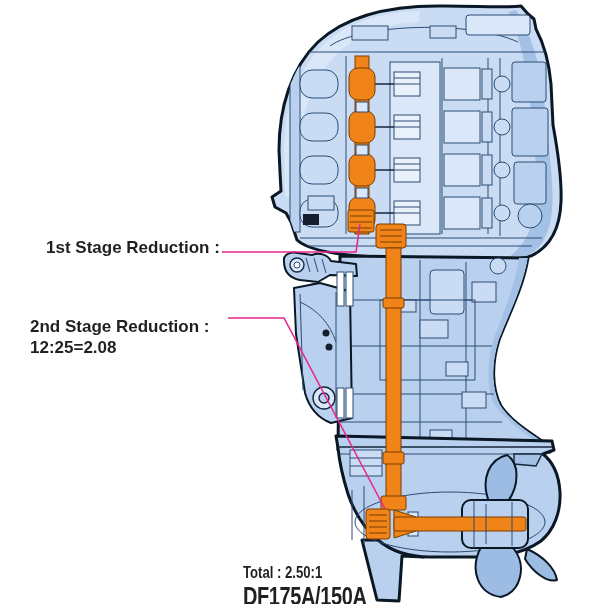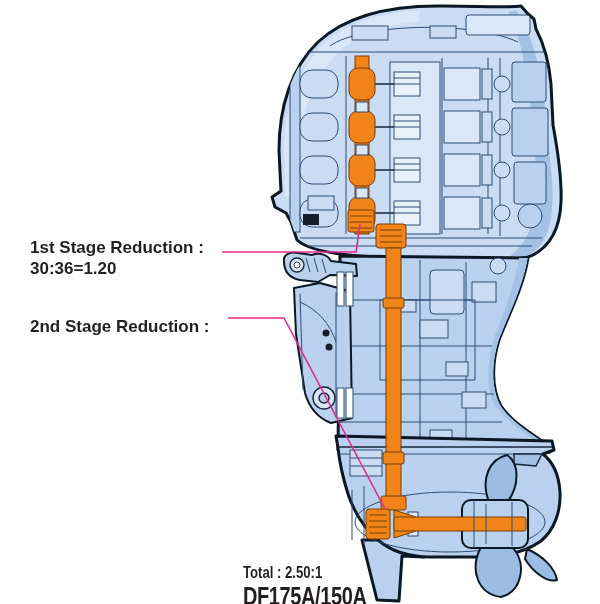--- a/index.html
+++ b/index.html
@@ -192,27 +192,27 @@
     <rect class="wht ln" x="337" y="388" width="7" height="30"></rect>
     <rect class="wht ln" x="346" y="388" width="7" height="30"></rect>
   </g>
 
   <g fill="none" stroke-width="1.6" stroke="#E8268F">
     <polyline points="222,252 356,252 360,224"></polyline>
     <polyline points="228,318 284,318 385,509"></polyline>
   </g>
 </svg>
 
-<div class="label stage-label" style="left:30px;top:237px;">
+<div class="label stage-label" style="left:46px;top:237px;text-align:right;">
   <div>1st Stage Reduction :</div>
-  <div>30:36=1.20</div>
 </div>
 
 <div class="label stage-label" style="left:30px;top:304px;margin-top:12px;">
   <div>2nd Stage Reduction :</div>
+  <div>12:25=2.08</div>
 </div>
 
 <div class="label footer-label" style="left:243px;top:558px;margin-top:6px;">
   <div class="total-line">Total : 2.50:1</div>
   <div class="model-line">DF175A/150A</div>
 </div>
 
 </div>
 
 </body></html>

